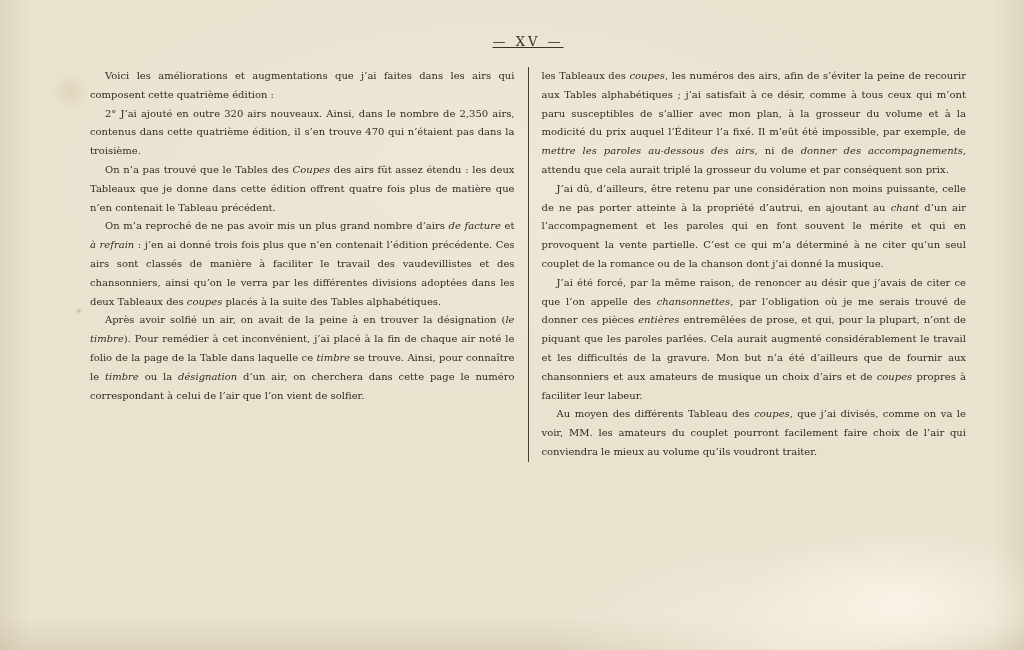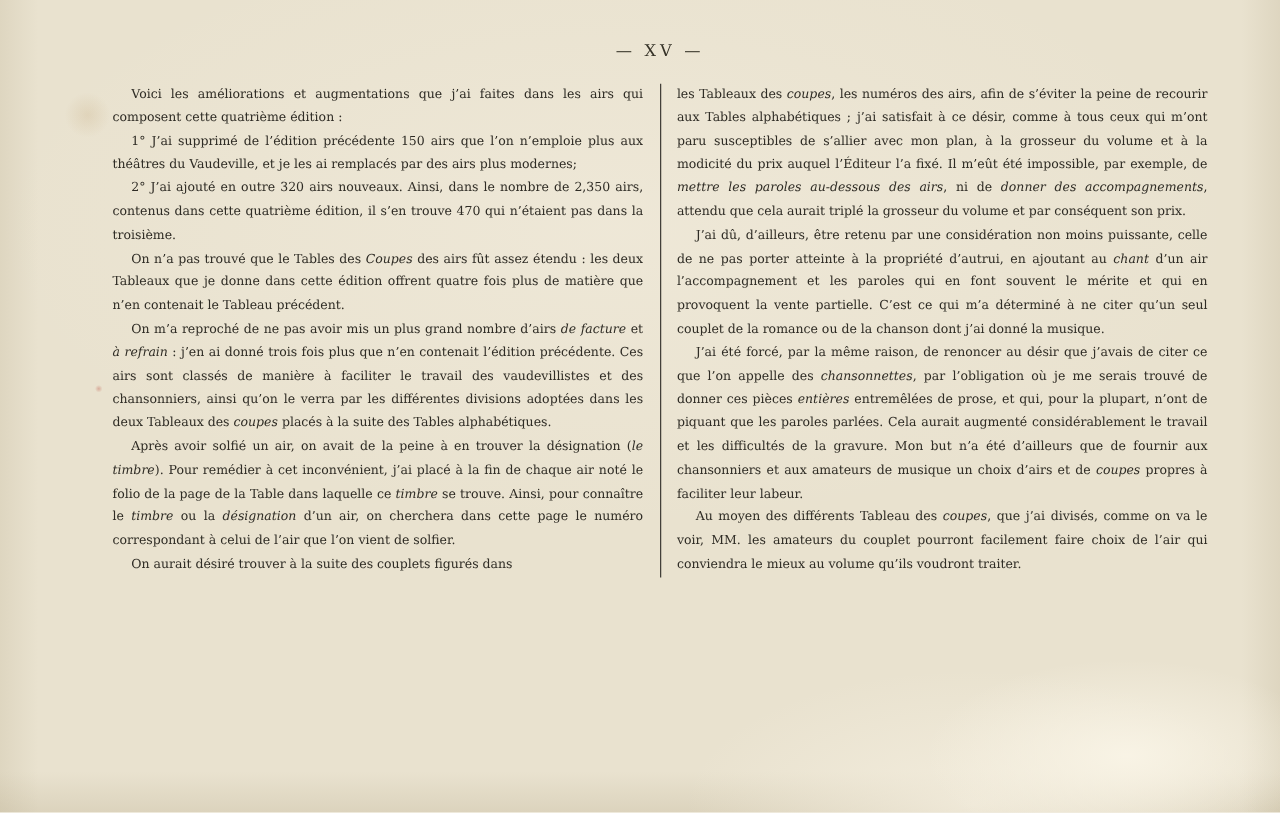--- a/index.html
+++ b/index.html
@@ -25,20 +25,21 @@
     box-sizing:border-box;
     padding:34px 58px 0 90px;
   }
   .page-number{
     text-align:center;
     font-size:13px;
     letter-spacing:3px;
     font-variant:small-caps;
     color:#363328;
     margin:0 0 18px 0;
+    text-decoration:underline;
   }
   .columns{
     display:flex;
     align-items:stretch;
   }
   .col{
     flex:1 1 0;
     font-size:10px;
     line-height:18.8px;
     text-align:justify;
@@ -59,26 +60,24 @@
 </style>
 </head>
 <body>
 
 <div class="page">
   <div class="inner">
     <div class="page-number">— XV —</div>
     <div class="columns">
       <div class="col col-left">
           <p><span>Voici les améliorations et augmentations que j’ai faites dans les airs qui composent cette quatrième édition :</span></p>
-          <p><span>1° J’ai supprimé de l’édition précédente 150 airs que l’on n’emploie plus aux théâtres du Vaudeville, et je les ai remplacés par des airs plus modernes;</span></p>
           <p><span>2° J’ai ajouté en outre 320 airs nouveaux. Ainsi, dans le nombre de 2,350 airs, contenus dans cette quatrième édition, il s’en trouve 470 qui n’étaient pas dans la troisième.</span></p>
           <p><span>On n’a pas trouvé que le Tables des </span><i>Coupes</i><span> des airs fût assez étendu : les deux Tableaux que je donne dans cette édition offrent quatre fois plus de matière que n’en contenait le Tableau précédent.</span></p>
           <p><span>On m’a reproché de ne pas avoir mis un plus grand nombre d’airs </span><i>de facture</i><span> et </span><i>à refrain</i><span> : j’en ai donné trois fois plus que n’en contenait l’édition précédente. Ces airs sont classés de manière à faciliter le travail des vaudevillistes et des chansonniers, ainsi qu’on le verra par les différentes divisions adoptées dans les deux Tableaux des </span><i>coupes</i><span> placés à la suite des Tables alphabétiques.</span></p>
           <p><span>Après avoir solfié un air, on avait de la peine à en trouver la désignation (</span><i>le timbre</i><span>). Pour remédier à cet inconvénient, j’ai placé à la fin de chaque air noté le folio de la page de la Table dans laquelle ce </span><i>timbre</i><span> se trouve. Ainsi, pour connaître le </span><i>timbre</i><span> ou la </span><i>désignation</i><span> d’un air, on cherchera dans cette page le numéro correspondant à celui de l’air que l’on vient de solfier.</span></p>
-          <p><span>On aurait désiré trouver à la suite des couplets figurés dans</span></p>
         </div>
       <div class="divider"></div>
       <div class="col col-right">
           <p class="noindent"><span>les Tableaux des </span><i>coupes</i><span>, les numéros des airs, afin de s’éviter la peine de recourir aux Tables alphabétiques ; j’ai satisfait à ce désir, comme à tous ceux qui m’ont paru susceptibles de s’allier avec mon plan, à la grosseur du volume et à la modicité du prix auquel l’Éditeur l’a fixé. Il m’eût été impossible, par exemple, de </span><i>mettre les paroles au-dessous des airs</i><span>, ni de </span><i>donner des accompagnements</i><span>, attendu que cela aurait triplé la grosseur du volume et par conséquent son prix.</span></p>
           <p><span>J’ai dû, d’ailleurs, être retenu par une considération non moins puissante, celle de ne pas porter atteinte à la propriété d’autrui, en ajoutant au </span><i>chant</i><span> d’un air l’accompagnement et les paroles qui en font souvent le mérite et qui en provoquent la vente partielle. C’est ce qui m’a déterminé à ne citer qu’un seul couplet de la romance ou de la chanson dont j’ai donné la musique.</span></p>
           <p><span>J’ai été forcé, par la même raison, de renoncer au désir que j’avais de citer ce que l’on appelle des </span><i>chansonnettes</i><span>, par l’obligation où je me serais trouvé de donner ces pièces </span><i>entières</i><span> entremêlées de prose, et qui, pour la plupart, n’ont de piquant que les paroles parlées. Cela aurait augmenté considérablement le travail et les difficultés de la gravure. Mon but n’a été d’ailleurs que de fournir aux chansonniers et aux amateurs de musique un choix d’airs et de </span><i>coupes</i><span> propres à faciliter leur labeur.</span></p>
           <p><span>Au moyen des différents Tableau des </span><i>coupes</i><span>, que j’ai divisés, comme on va le voir, MM. les amateurs du couplet pourront facilement faire choix de l’air qui conviendra le mieux au volume qu’ils voudront traiter.</span></p>
         </div>
     </div>
   </div>

